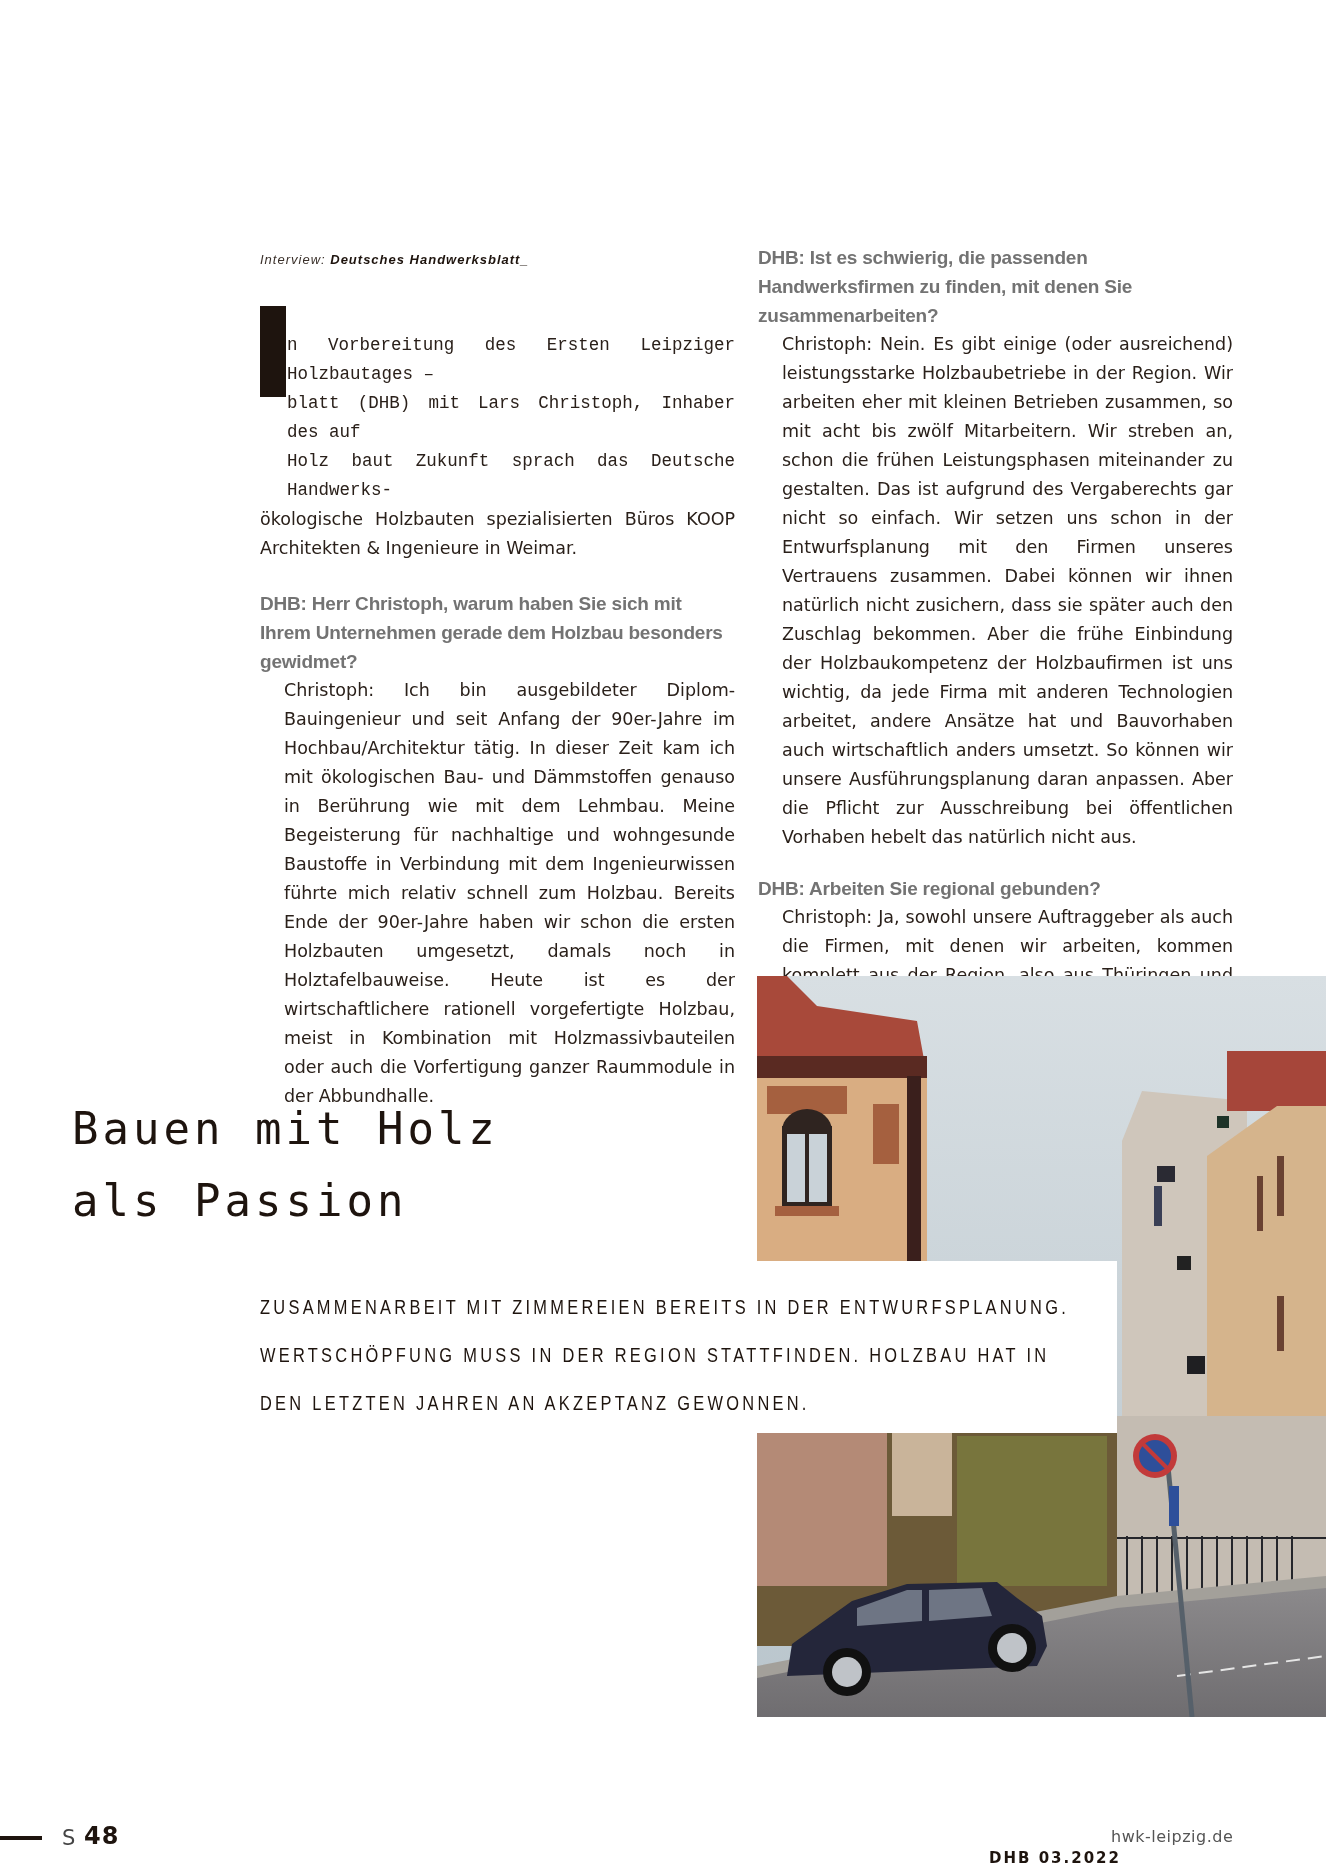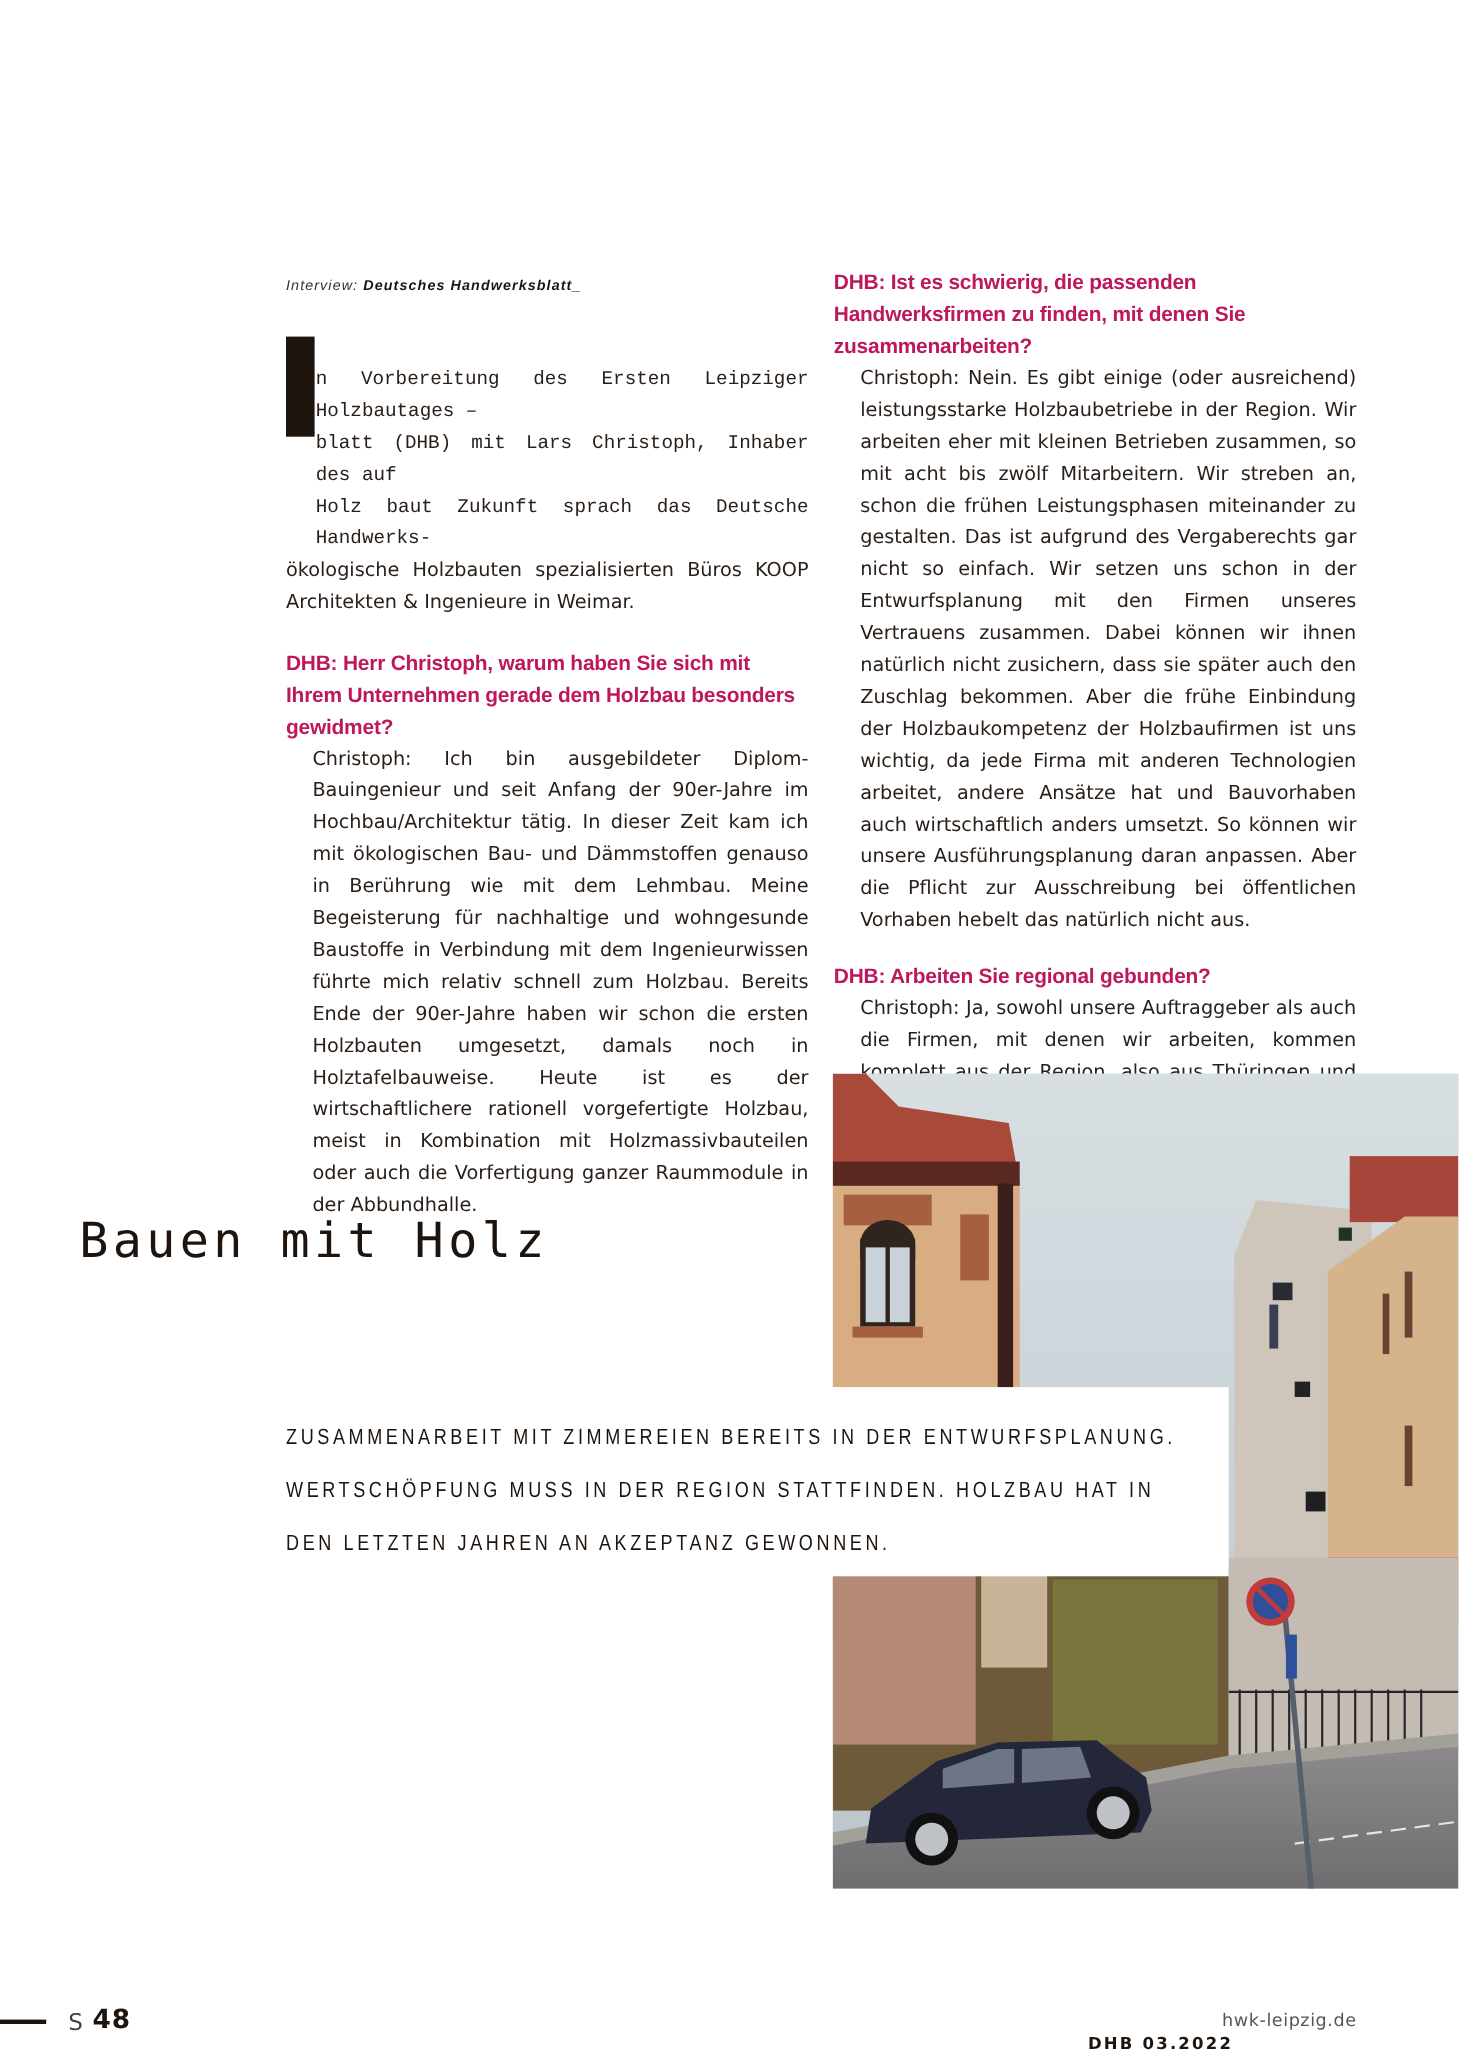--- a/index.html
+++ b/index.html
@@ -8,21 +8,21 @@
   .abs { position:absolute; }
   .byline { left:260px; top:252px; font-size:13px; font-style:italic; letter-spacing:1px; color:#3a302a; }
   .byline b { color:#1e140e; }
   .col { position:absolute; font-family:"DejaVu Sans", sans-serif; font-size:17.5px; line-height:29px; color:#2a201a; text-align:justify; }
   .col-left { left:260px; top:331px; width:475px; }
   .col-right { left:758px; top:243px; width:475px; }
   .col p { margin:0; }
   .dropcap { position:absolute; left:260px; top:306px; width:26px; height:91px; background:#1e140e; }
   .lead { text-indent:0; }
   .lead .indent { display:block; padding-left:27px;font-family:Liberation Mono, monospace; }
-  .q { font-family:"Liberation Sans", sans-serif; font-weight:bold; font-size:19px; line-height:29px; color:#be185d; letter-spacing:-0.2px; margin:0; text-align:left; }
+  .q { font-family:"Liberation Sans", sans-serif; font-weight:bold; font-size:19px; line-height:29px; color:#737373; letter-spacing:-0.2px; margin:0; text-align:left; }
   .a { padding-left:24px; margin:0; }
   .gap { height:22px; }
   .title { left:72px; top:1093px; font-family:"DejaVu Sans Mono", monospace; font-size:44px; line-height:72px; letter-spacing:4px; color:#1e140e; font-weight:normal; }
   .photo { left:757px; top:976px; width:569px; height:741px; overflow:hidden; background:#c9d1d6; }
   .quotebox { left:0px; top:1261px; width:1117px; height:172px; background:#ffffff; }
   .quote { left:260px; top:1283px; width:860px; font-family:"Liberation Sans", sans-serif; font-size:20px; line-height:48px; letter-spacing:4px; color:#1e140e; }
   .quote div { transform:scaleX(0.82); transform-origin:left; white-space:nowrap; }
   .footer-line { left:0; top:1836px; width:42px; height:4px; background:#1e140e; }
   .page-s { left:62px; top:1826px; font-size:21px; color:#444; font-family:"DejaVu Sans", sans-serif; }
   .page-n { left:84px; top:1822px; font-size:24px; font-weight:bold; color:#1e140e; font-family:"DejaVu Sans", sans-serif; letter-spacing:1px; }
@@ -53,20 +53,21 @@
 <div class="col col-right">
   <p class="q">DHB: Ist es schwierig, die passenden Handwerksfirmen zu finden, mit denen Sie zusammenarbeiten?</p>
   <p class="a">Christoph: Nein. Es gibt einige (oder ausreichend) leistungsstarke Holzbaubetriebe in der Region. Wir arbeiten eher mit kleinen Betrieben zusammen, so mit acht bis zwölf Mitarbeitern. Wir streben an, schon die frühen Leistungsphasen miteinander zu gestalten. Das ist aufgrund des Vergaberechts gar nicht so einfach. Wir setzen uns schon in der Entwurfsplanung mit den Firmen unseres Vertrauens zusammen. Dabei können wir ihnen natürlich nicht zusichern, dass sie später auch den Zuschlag bekommen. Aber die frühe Einbindung der Holzbaukompetenz der Holzbaufirmen ist uns wichtig, da jede Firma mit anderen Technologien arbeitet, andere Ansätze hat und Bauvorhaben auch wirtschaftlich anders umsetzt. So können wir unsere Ausführungsplanung daran anpassen. Aber die Pflicht zur Ausschreibung bei öffentlichen Vorhaben hebelt das natürlich nicht aus.</p>
   <div class="gap"></div>
   <p class="q">DHB: Arbeiten Sie regional gebunden?</p>
   <p class="a">Christoph: Ja, sowohl unsere Auftraggeber als auch die Firmen, mit denen wir arbeiten, kommen komplett aus der Region, also aus Thüringen und maximal aus den angrenzenden Bundesländern.</p>
 </div>
 
 <div class="abs title">
   <div>Bauen mit Holz</div>
+  <div>als Passion</div>
 </div>
 
 <div class="abs photo">
   <svg width="569" height="741" viewBox="0 0 569 741">
     <defs>
       <linearGradient id="sky" x1="0" y1="0" x2="0" y2="1">
         <stop offset="0" stop-color="#d8dfe3"></stop>
           <stop offset="1" stop-color="#b9c5cc"></stop>
       </linearGradient>
       <linearGradient id="road" x1="0" y1="0" x2="0" y2="1">

